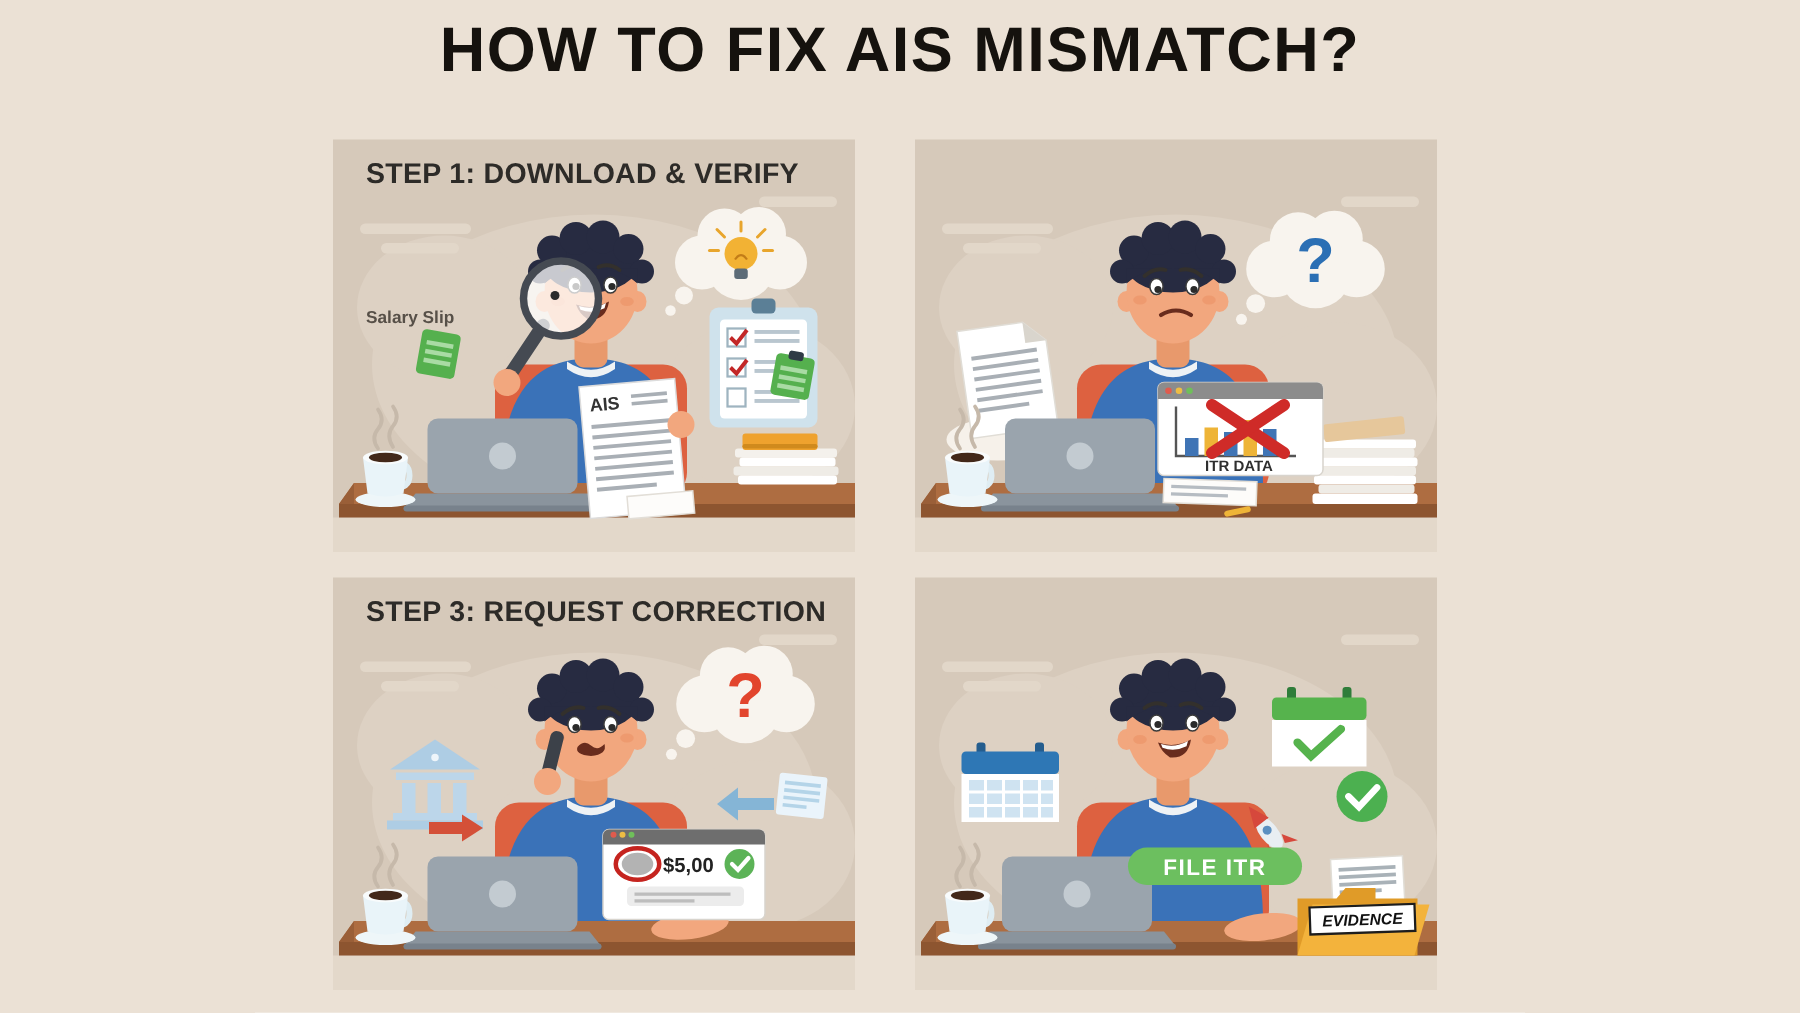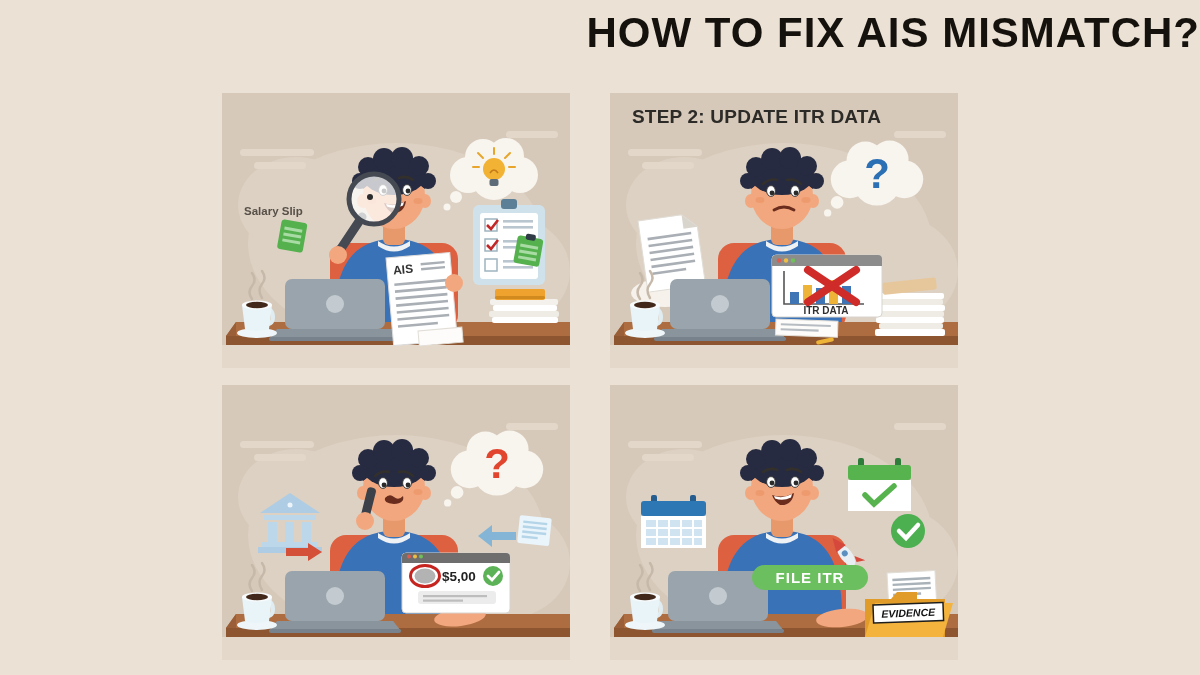--- a/index.html
+++ b/index.html
@@ -1,18 +1,18 @@
 <!DOCTYPE html>
 <html><head>
 <meta charset="utf-8">
 <style>
   html,body{margin:0;padding:0;}
   .poster{position:relative;width:1200px;height:675px;background:#ebe1d5;overflow:hidden;
           font-family:"Liberation Sans",sans-serif;}
-  .poster-title{position:absolute;left:0;top:10px;width:1200px;text-align:right;
+  .poster-title{position:absolute;left:0;top:10px;width:1200px;text-align:center;
 em    font-family:"DejaVu Serif",serif;font-weight:700;font-size:42px;line-height:1.1;
     color:#15120e;letter-spacing:1px;margin:0;}
   .panel{position:absolute;width:348px;height:275px;background:#d6c9ba;}
   .panel-1{left:222px;top:93px;}
   .panel-2{left:610px;top:93px;}
   .panel-3{left:222px;top:385px;}
   .panel-4{left:610px;top:385px;}
   .panel svg{position:absolute;left:0;top:0;}
   .step-title{position:absolute;top:13px;left:22px;font-weight:700;font-size:19px;
     color:#2d2b28;letter-spacing:.2px;white-space:nowrap;}
@@ -220,20 +220,21 @@
         <circle cx="152" cy="106" r="25" fill="#ffffff" opacity=".75"></circle>
         <circle cx="152" cy="106" r="25" fill="none" stroke="#454a52" stroke-width="5"></circle>
         <circle cx="148" cy="104" r="3" fill="#2b2b2b"></circle>
         <circle cx="116" cy="162" r="9" fill="#f2a77e"></circle>
       </g>
 
       <g transform="translate(196,238) rotate(-5)">
         <rect x="0" y="0" width="44" height="15" fill="#fdfcfa" stroke="#e2ded7"></rect>
       </g>
     </svg>
+    <div class="step-title">STEP 1: DOWNLOAD &amp; VERIFY</div>
   </section>
 
   <section class="panel panel-2">
     <svg width="348" height="275" viewBox="0 0 348 275">
       <use href="#g-blob"></use>
         <use href="#g-stripes"></use>
       <rect x="0" y="252" width="348" height="23" fill="#e3d8ca"></rect>
 
       <g transform="translate(267,80)">
         <use href="#g-cloud" transform="scale(1.05)"></use>
@@ -301,21 +302,20 @@
 
       <g>
         <g transform="translate(166,226) rotate(2)">
           <rect x="0" y="0" width="62" height="16" fill="#fdfcfa" stroke="#e2ded7"></rect>
           <rect x="5" y="4" width="50" height="2.2" fill="#b6bcc2"></rect>
             <rect x="5" y="9" width="38" height="2.2" fill="#b6bcc2"></rect>
         </g>
         <rect x="206" y="246" width="18" height="4" rx="2" fill="#eeb437" transform="rotate(-12 215 248)"></rect>
       </g>
     </svg>
-    <div class="step-title">STEP 2: UPDATE ITR DATA</div>
   </section>
 
   <section class="panel panel-3">
     <svg width="348" height="275" viewBox="0 0 348 275">
       <use href="#g-blob"></use>
         <use href="#g-stripes"></use>
       <rect x="0" y="252" width="348" height="23" fill="#e3d8ca"></rect>
 
       <g transform="translate(275,78)">
         <use href="#g-cloud" transform="scale(1.05)"></use>
@@ -374,20 +374,21 @@
         <text x="220" y="196" font-size="13.5" fill="#222">$5,00</text>
         <g>
           <circle cx="271" cy="191" r="10" fill="#5cb357"></circle>
           <path d="M 266,191 l 4,4 l 7,-8" stroke="#fff" stroke-width="2.8" fill="none" stroke-linecap="round"></path>
         </g>
         <rect x="196" y="206" width="78" height="13" rx="3" fill="#ececec"></rect>
         <rect x="201" y="210" width="64" height="2.2" fill="#bdbdbd"></rect>
           <rect x="201" y="214.5" width="40" height="2.2" fill="#bdbdbd"></rect>
       </g>
     </svg>
+    <div class="step-title">STEP 3: REQUEST CORRECTION</div>
   </section>
 
   <section class="panel panel-4">
     <svg width="348" height="275" viewBox="0 0 348 275">
       <use href="#g-blob"></use>
         <use href="#g-stripes"></use>
       <rect x="0" y="252" width="348" height="23" fill="#e3d8ca"></rect>
 
       <g transform="translate(31,110)">
         <rect x="10" y="0" width="6" height="12" rx="2" fill="#245d8e"></rect>

